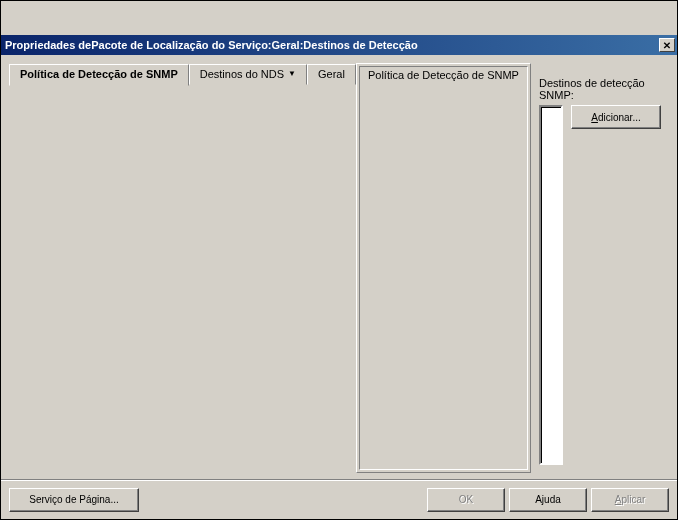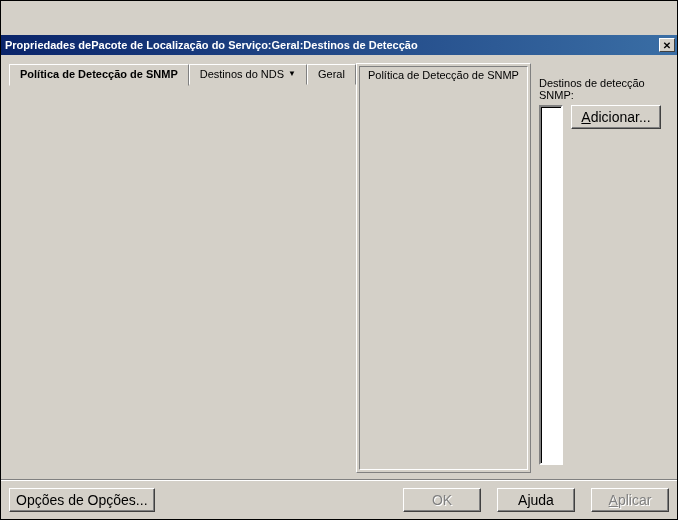--- a/index.html
+++ b/index.html
@@ -143,21 +143,21 @@
     gap: 8px;
     width: 90px;
   }
   .btn {
     height: 24px;
     background: #d4d0c8;
     border: 1px solid;
     border-color: #fff #404040 #404040 #fff;
     box-shadow: inset -1px -1px 0 #808080, inset 1px 1px 0 #d4d0c8;
     font-family: Tahoma, Arial, sans-serif;
-    font-size: 14px;
+    font-size: 10px;
     cursor: pointer;
     padding: 0 6px;
     text-align: center;
     display: flex;
     align-items: center;
     justify-content: center;
   }
   .btn.disabled {
     color: #808080;
     text-shadow: 1px 1px 0 #fff;
@@ -171,21 +171,21 @@
     border-top: 1px solid #808080;
     box-shadow: inset 0 1px 0 #fff;
     display: flex;
     align-items: center;
     justify-content: space-between;
     padding: 0 8px;
     margin-top: 6px;
   }
   .bottom-right {
     display: flex;
-    gap: 16px;
+    gap: 4px;
   }
   .bottom-bar .btn {
     min-width: 78px;
   }
   .bottom-left .btn {
     min-width: 130px;
   }
 </style>
 </head>
 <body>
@@ -229,21 +229,21 @@
             <span><span class="underline">A</span><span>dicionar...</span></span>
           </button>
         </div>
       </div>
     </div>
   </div>
 
   <div class="bottom-bar">
     <div class="bottom-left">
       <button class="btn">
-        <span>Opções de Opções...</span>
+        <span>Serviço de Página...</span>
       </button>
     </div>
     <div class="bottom-right">
       <button class="btn disabled">
         <span>OK</span>
       </button>
       <button class="btn">
         <span>Ajuda</span>
       </button>
       <button class="btn disabled">

